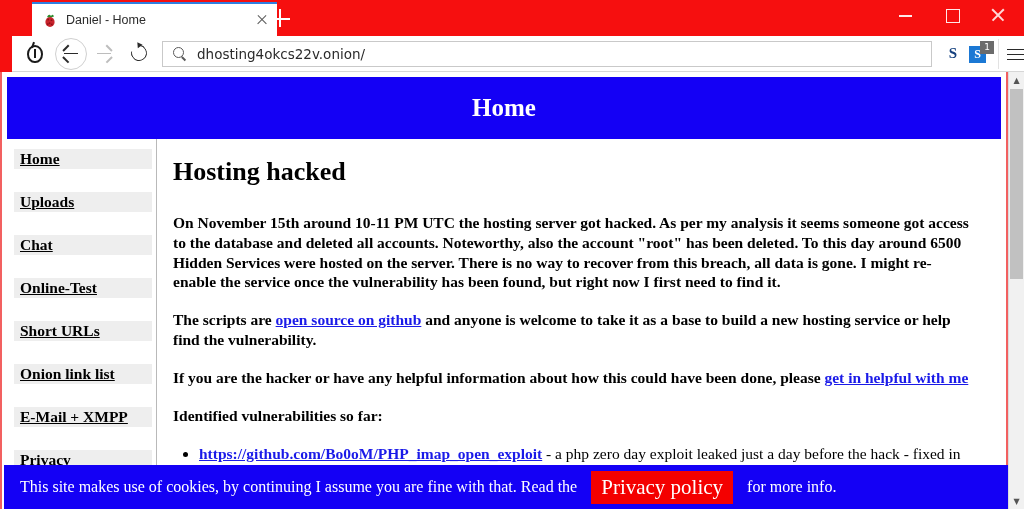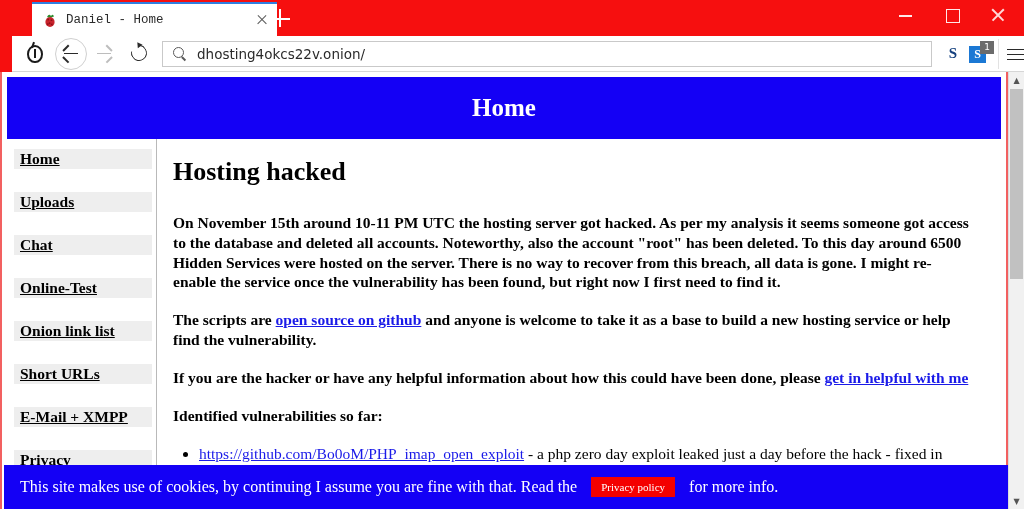--- a/index.html
+++ b/index.html
@@ -34,21 +34,21 @@
   }
   #tab-favicon {
     width: 16px; height: 16px; flex: 0 0 16px;
     position: relative; margin-right: 8px;
   }
   #tab-title {
     flex: 1 1 auto;
     font-size: 12.5px;
     color: #2b2b2b;
     white-space: nowrap; overflow: hidden;
-    font-family: Liberation Mono, monospace;
+    font-family: Liberation Sans, sans-serif;
   }
   #tab-close {
     flex: 0 0 18px; width: 18px; height: 18px;
     position: relative; margin-left: 4px;
   }
   #tab-close::before, #tab-close::after {
     content: ""; position: absolute;
     left: 3px; top: 8px; width: 12px; height: 1.4px;
     background: #5a5a5a;
   }
@@ -281,38 +281,38 @@
     font-size: 15.5px; font-weight: bold;
     line-height: 1.28;
     margin: 0 12px 18px 0;
   }
   #content a { color: #1a1ae8; text-decoration: underline; }
   #content ul { margin: 0; padding-left: 26px; }
   #content li {
     font-size: 15.5px; line-height: 1.3;
     margin-bottom: 6px;
   }
-  #content li a { font-weight: normal; }
+  #content li a { font-weight: bold; }
 
   
   #cookie-banner {
     position: absolute; left: 2px; bottom: 0;
     width: 1004px; height: 44px;
     background: #1400f5;
     color: #ffffff;
     display: flex; align-items: center;
     padding-left: 16px;
     font-family: "Liberation Serif", serif;
     font-size: 16px;
   }
   #privacy-btn {
     background: #f40000; color: #ffffff;
     padding: 4px 10px; margin: 0 14px;
     font-family: "Liberation Serif", serif;
-    font-size: 11px;
+    font-size: 21px;
     border: none; cursor: pointer;
   }
 
   
   #scrollbar {
     position: absolute; right: 0; top: 72px;
     width: 16px; height: 437px;
     background: #f1f1f1;
     border-left: 1px solid #dcdcdc;
   }
@@ -405,24 +405,24 @@
           <div class="navitem">
             <a href="#">Uploads</a>
           </div>
           <div class="navitem">
             <a href="#">Chat</a>
           </div>
           <div class="navitem">
             <a href="#">Online-Test</a>
           </div>
           <div class="navitem">
+            <a href="#">Short URLs</a>
+          </div>
+          <div class="navitem">
             <a href="#">Onion link list</a>
-          </div>
-          <div class="navitem">
-            <a href="#">Short URLs</a>
           </div>
           <div class="navitem">
             <a href="#">E-Mail + XMPP</a>
           </div>
           <div class="navitem">
             <a href="#">Privacy</a>
           </div>
           <div class="navitem">
             <a href="#">Tutorials</a>
           </div>

